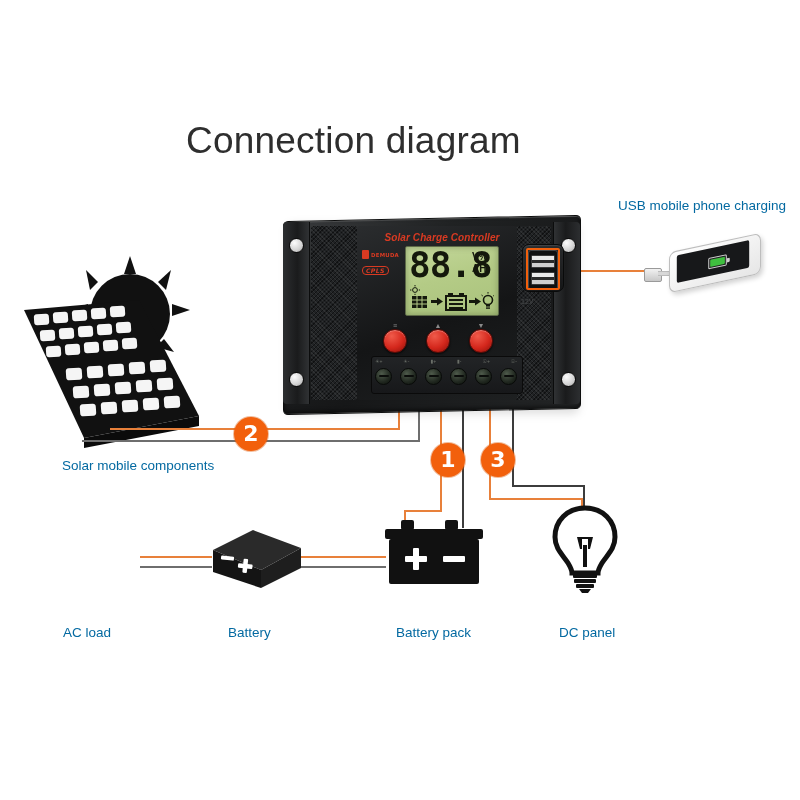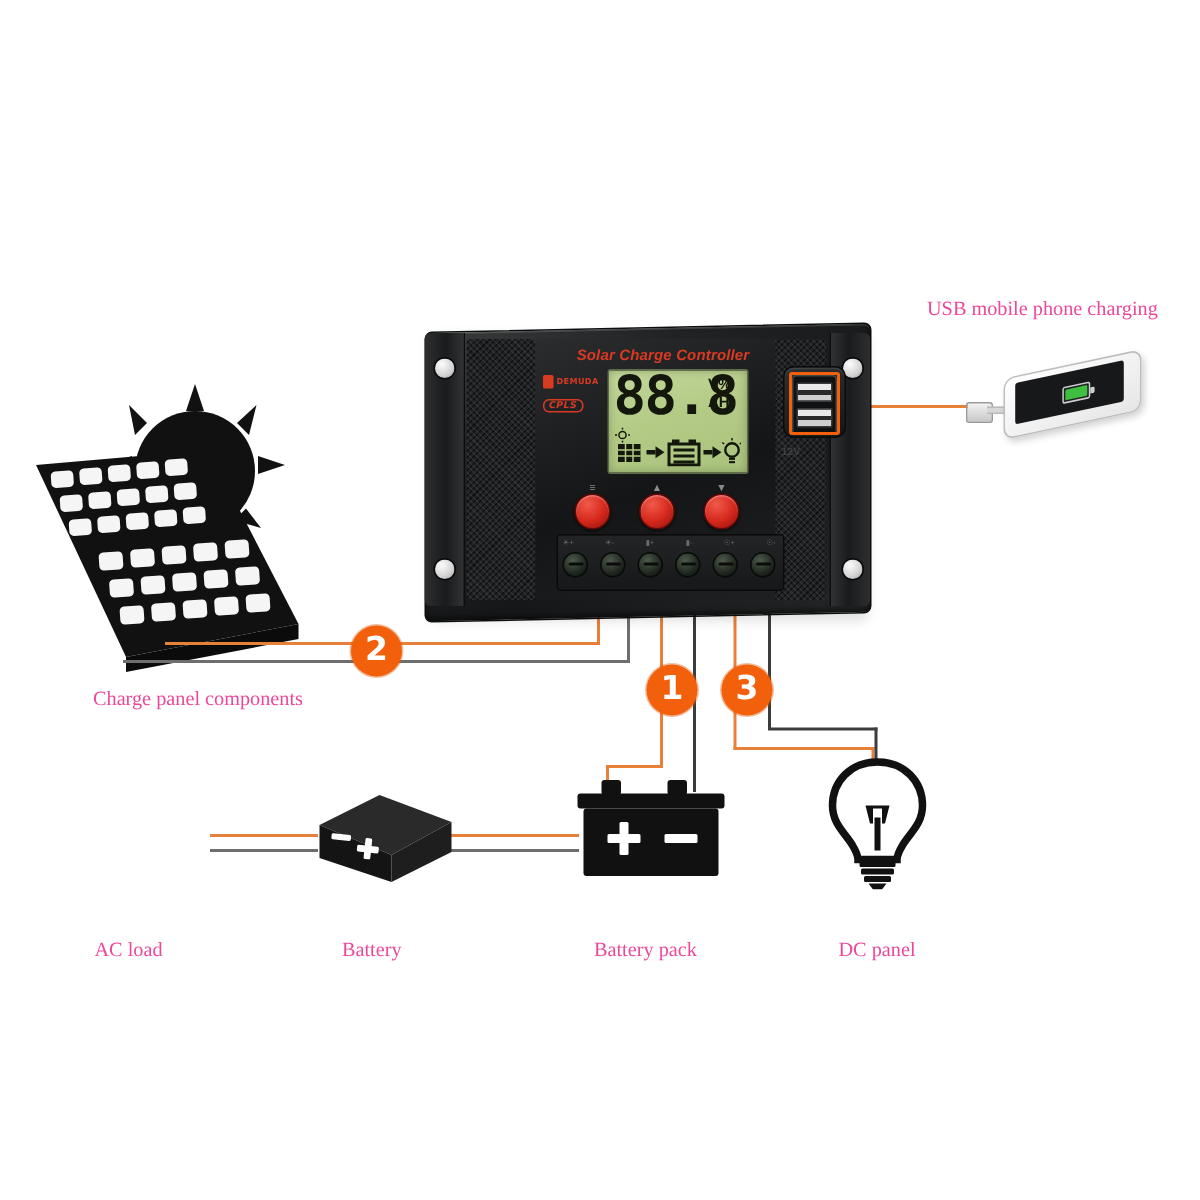--- a/index.html
+++ b/index.html
@@ -20,24 +20,23 @@
     font-size:37px;
     font-weight:400;
     letter-spacing:.2px;
     color:#2e2e2e;
     white-space:nowrap;
   }
 
   
   .lbl{
     font-size:13.5px;
-    color:#ec4899;
+    color:#0369a1;
     white-space:nowrap;
     font-weight:400;
-    font-family:Liberation Serif, serif;
   }
 
   
   .wire-h{height:2px;}
   .wire-v{width:2px;}
   .w-orange{background:#e8803a;}
   .w-gray{background:#6e6e6e;}
   .w-dark{background:#3c3c3c;}
 
   
@@ -248,20 +247,21 @@
   .inv-wrap{left:205px;top:526px;width:100px;height:62px;}
   .bat-wrap{left:383px;top:520px;width:105px;height:68px;}
   .bulb-wrap{left:550px;top:505px;width:70px;height:88px;}
 
 </style>
 </head>
 <body>
 
 <div id="stage">
 
+  <div class="abs title">Connection diagram</div>
 
   <div class="abs lbl" style="left:618px;top:198px;font-size:13.5px;">USB mobile phone charging</div>
 
   <div class="abs solar-wrap">
     <svg width="205" height="200" viewBox="0 0 205 200">
 
       <g fill="#111">
         <circle cx="116" cy="66" r="40"></circle>
         <g>
           <polygon points="116,8 110,26 122,26"></polygon>
@@ -313,21 +313,21 @@
 
         <rect x="66" y="156" width="16" height="12" rx="3" transform="rotate(-4 74 162)"></rect>
         <rect x="87" y="154" width="16" height="12" rx="3" transform="rotate(-4 95 160)"></rect>
         <rect x="108" y="152" width="16" height="12" rx="3" transform="rotate(-4 116 158)"></rect>
         <rect x="129" y="150" width="16" height="12" rx="3" transform="rotate(-4 137 156)"></rect>
         <rect x="150" y="148" width="16" height="12" rx="3" transform="rotate(-4 158 154)"></rect>
       </g>
     </svg>
   </div>
 
-  <div class="abs lbl" style="left:62px;top:458px;">Charge panel components</div>
+  <div class="abs lbl" style="left:62px;top:458px;">Solar mobile components</div>
 
   <div class="abs wire-h w-orange" style="left:110px;top:428px;width:290px;"></div>
   <div class="abs wire-v w-orange" style="left:398px;top:396px;height:34px;"></div>
 
   <div class="abs wire-h w-gray" style="left:82px;top:440px;width:338px;"></div>
   <div class="abs wire-v w-gray" style="left:418px;top:396px;height:46px;"></div>
 
   <div class="abs badge" style="left:234px;top:417px;">2</div>
 
   <div class="abs wire-v w-orange" style="left:440px;top:396px;height:116px;"></div>

